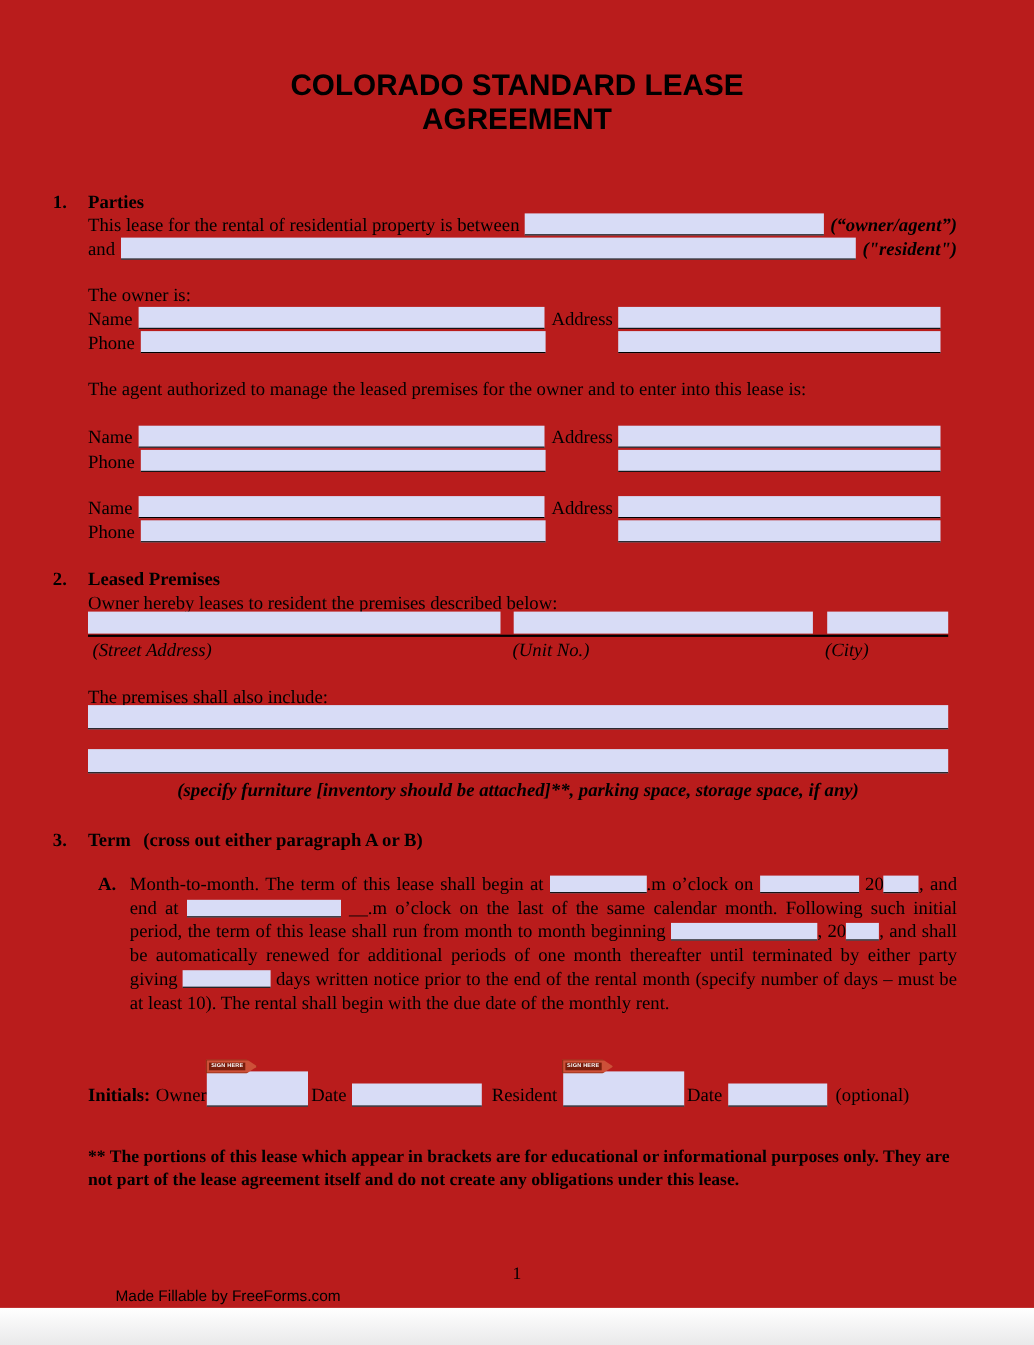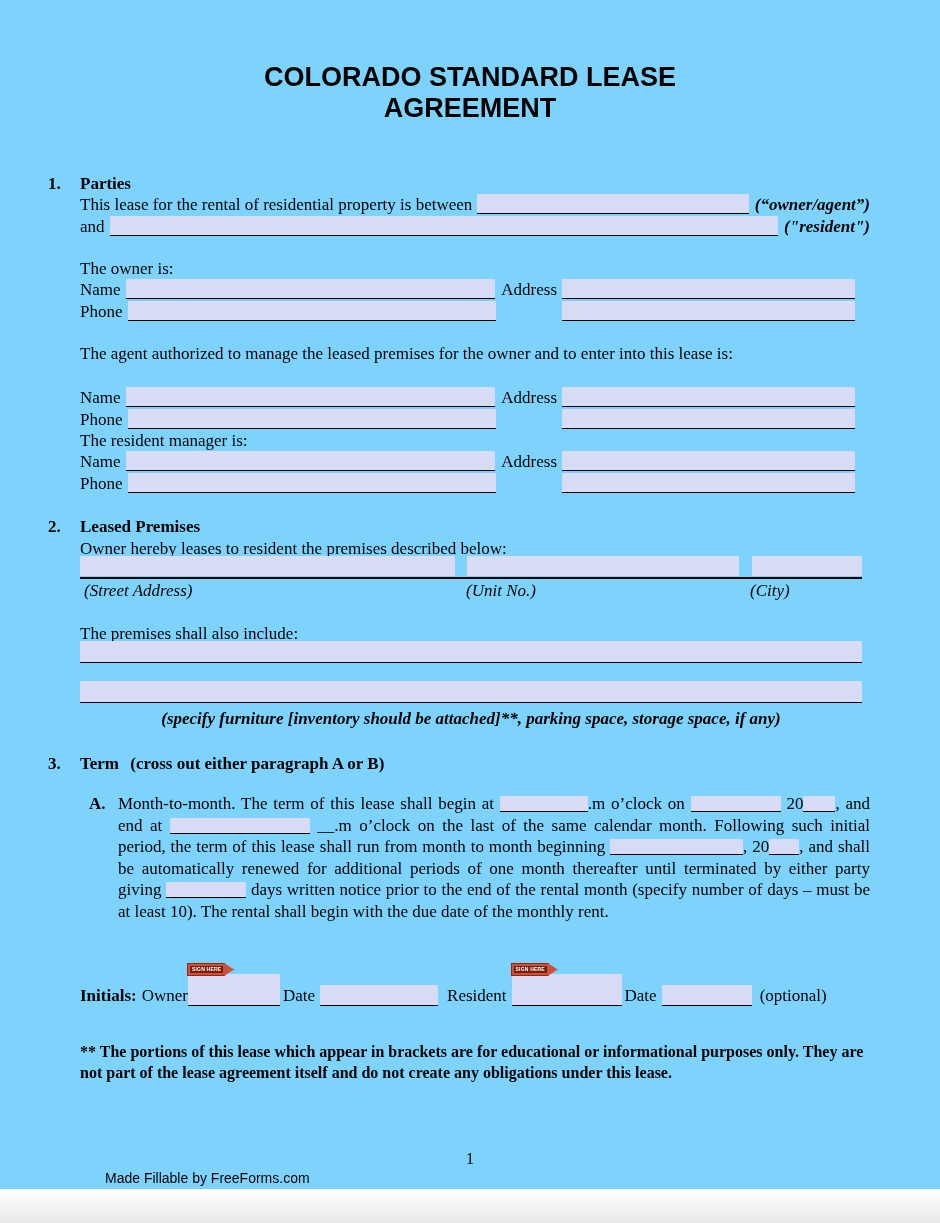--- a/index.html
+++ b/index.html
@@ -1,17 +1,17 @@
 <!DOCTYPE html>
 <html><head>
 <meta charset="utf-8">
 <style>
   html,body { margin:0; padding:0; background:#ffffff; }
   .page {
-    position:relative; width:940px; height:1223px; background:#7dd3fc;
+    position:relative; width:940px; height:1223px; background:#b91c1c;
     font-family:"Liberation Serif", serif; font-size:17px; line-height:21.5px;
     color:#000; overflow:hidden;
   }
   .abs { position:absolute; left:80px; width:790px; }
   .title { left:0; width:940px; text-align:center;
     font-family:"Liberation Sans", sans-serif; font-weight:bold;
     font-size:27px; line-height:31px; }
   .secnum { position:absolute; left:-32px; top:0; font-weight:bold; }
   .bold { font-weight:bold; }
   .bi { font-weight:bold; font-style:italic; }
@@ -101,21 +101,20 @@
     <span class="fld fix" style="width:293px;"></span>
   </div>
 
   <div class="abs frow" style="top:409px; width:775px;">
     <span class="lbl" style="margin-right:5px;">Phone</span>
     <span class="fld fix" style="width:368px;"></span>
     <span class="spacer"></span>
     <span class="fld fix" style="width:293px;"></span>
   </div>
 
-  <div class="abs" style="top:430px;">The resident manager is:</div>
 
   <div class="abs frow" style="top:451px; width:775px;">
     <span class="lbl">Name</span>
     <span class="fld grow"></span>
     <span class="lbl" style="margin-right:5px;">Address</span>
     <span class="fld fix" style="width:293px;"></span>
   </div>
 
   <div class="abs frow" style="top:473px; width:775px;">
     <span class="lbl" style="margin-right:5px;">Phone</span>

